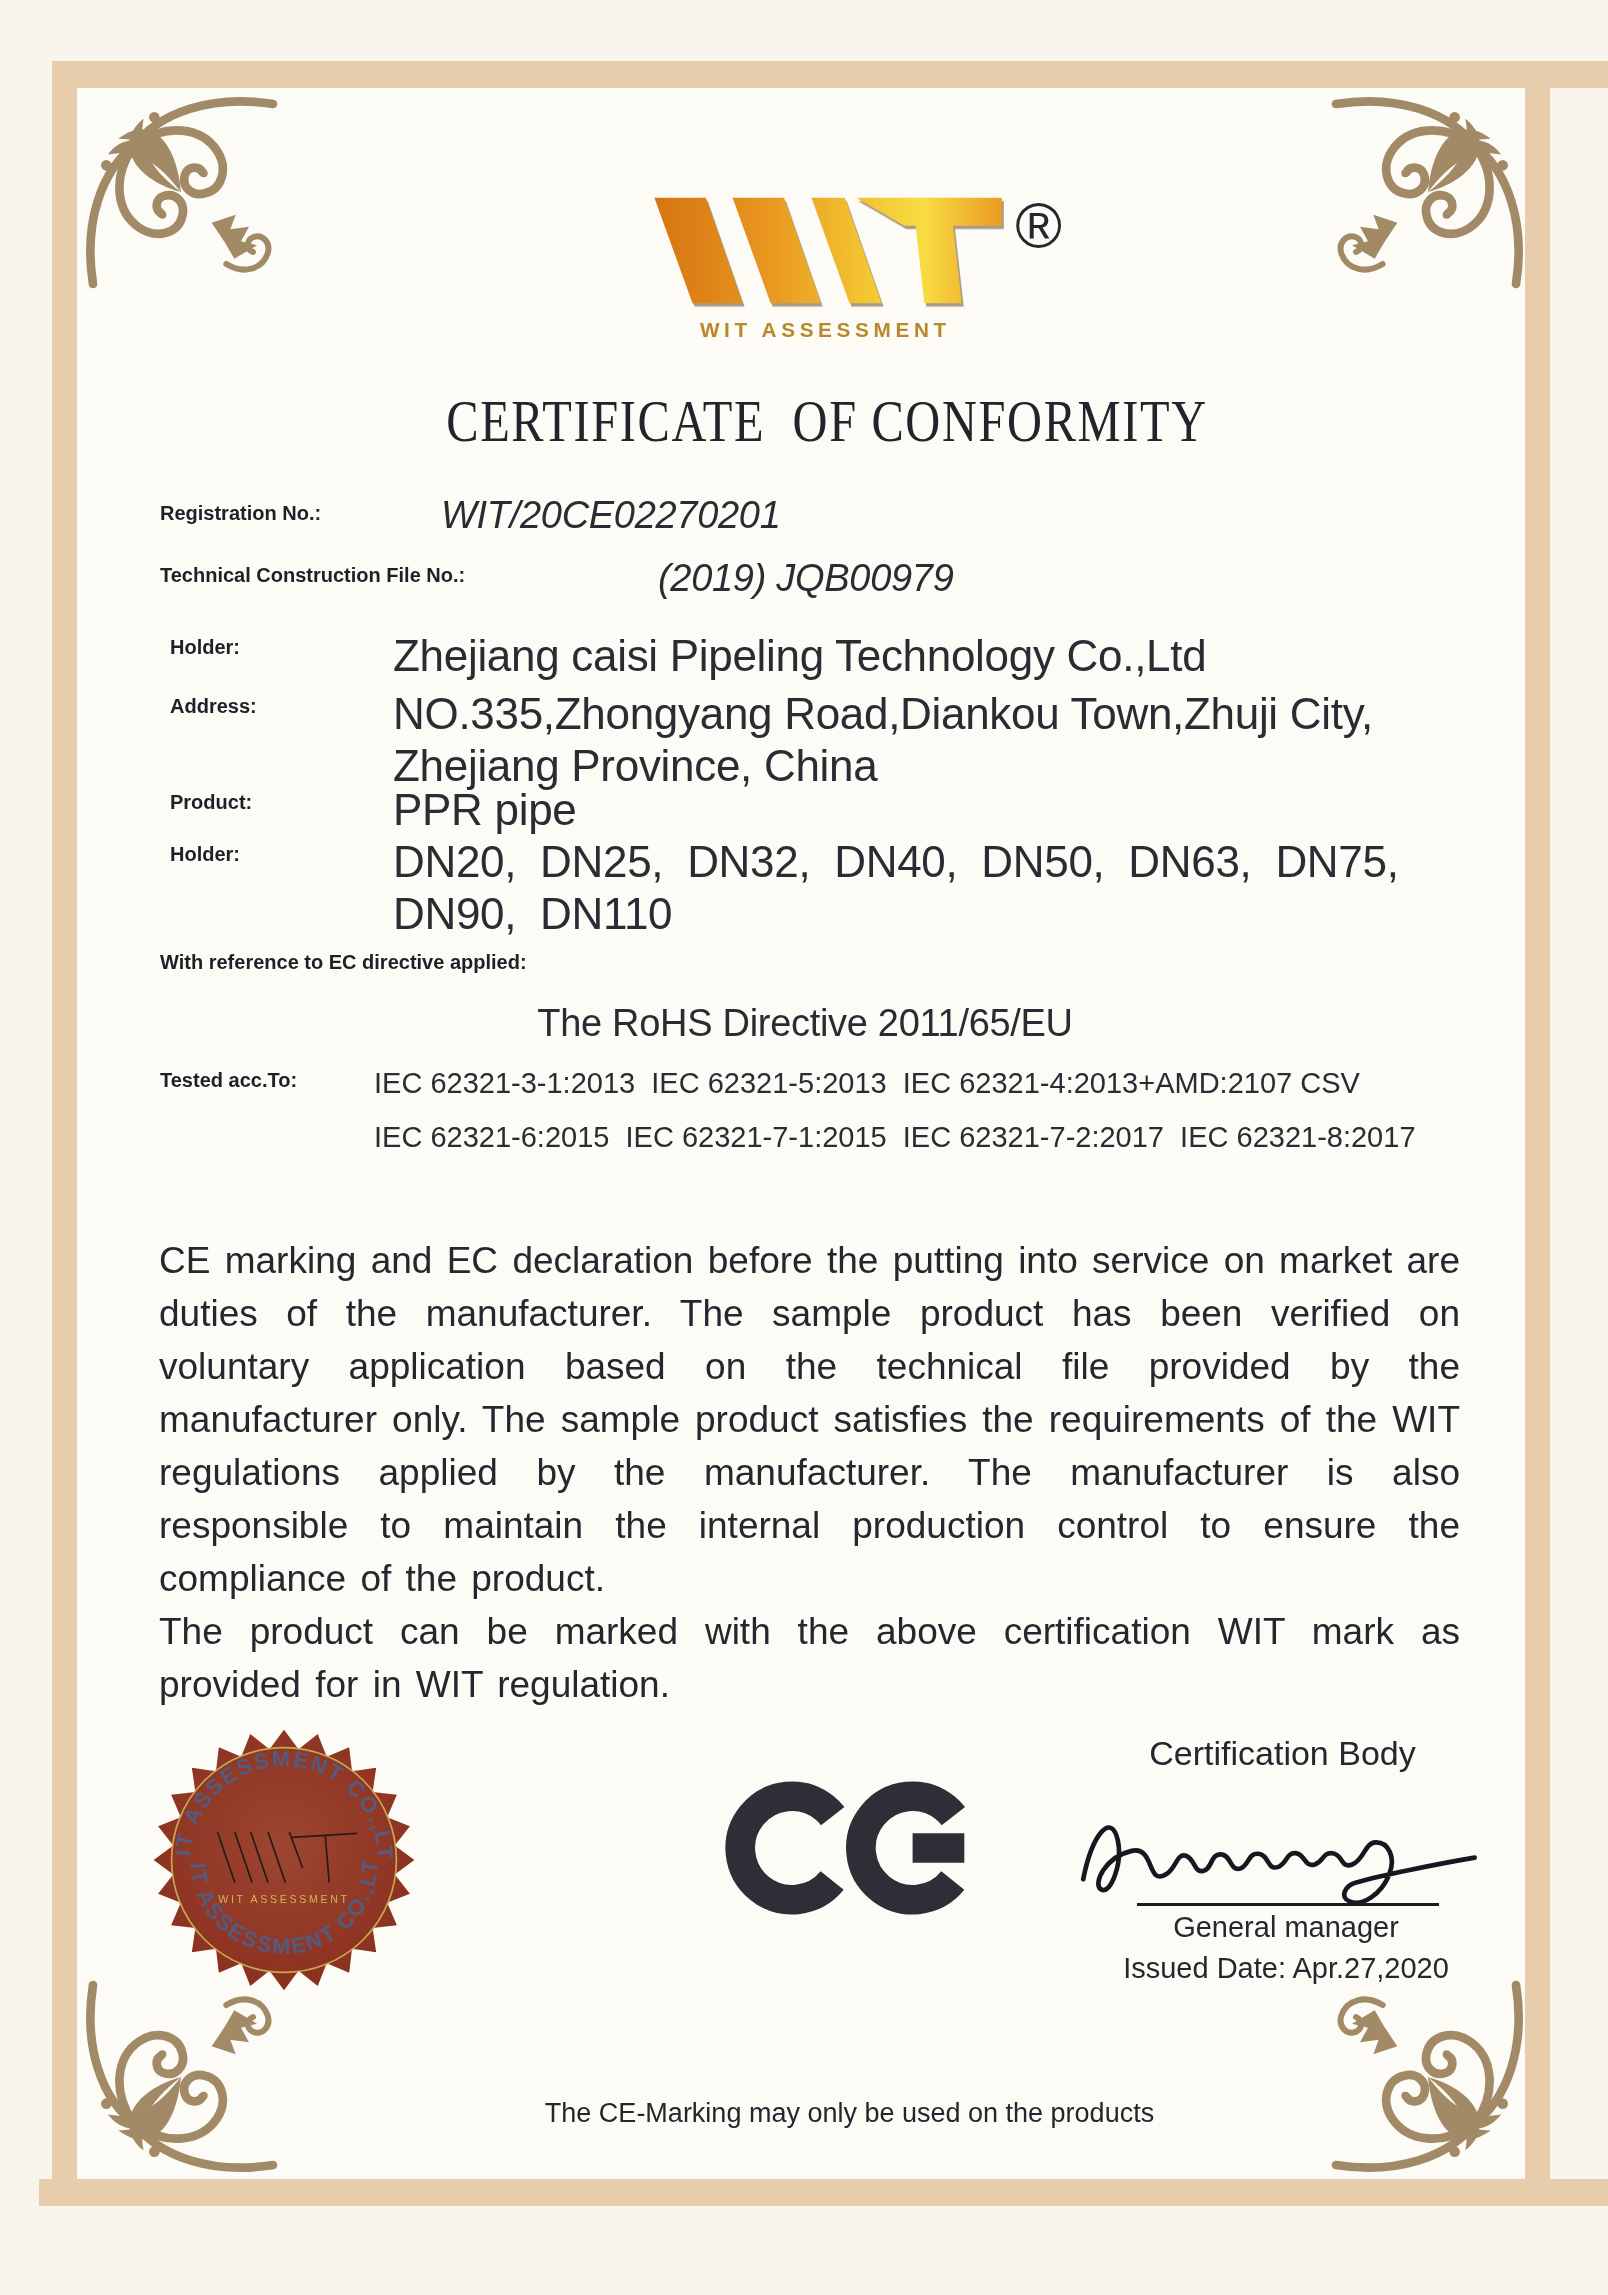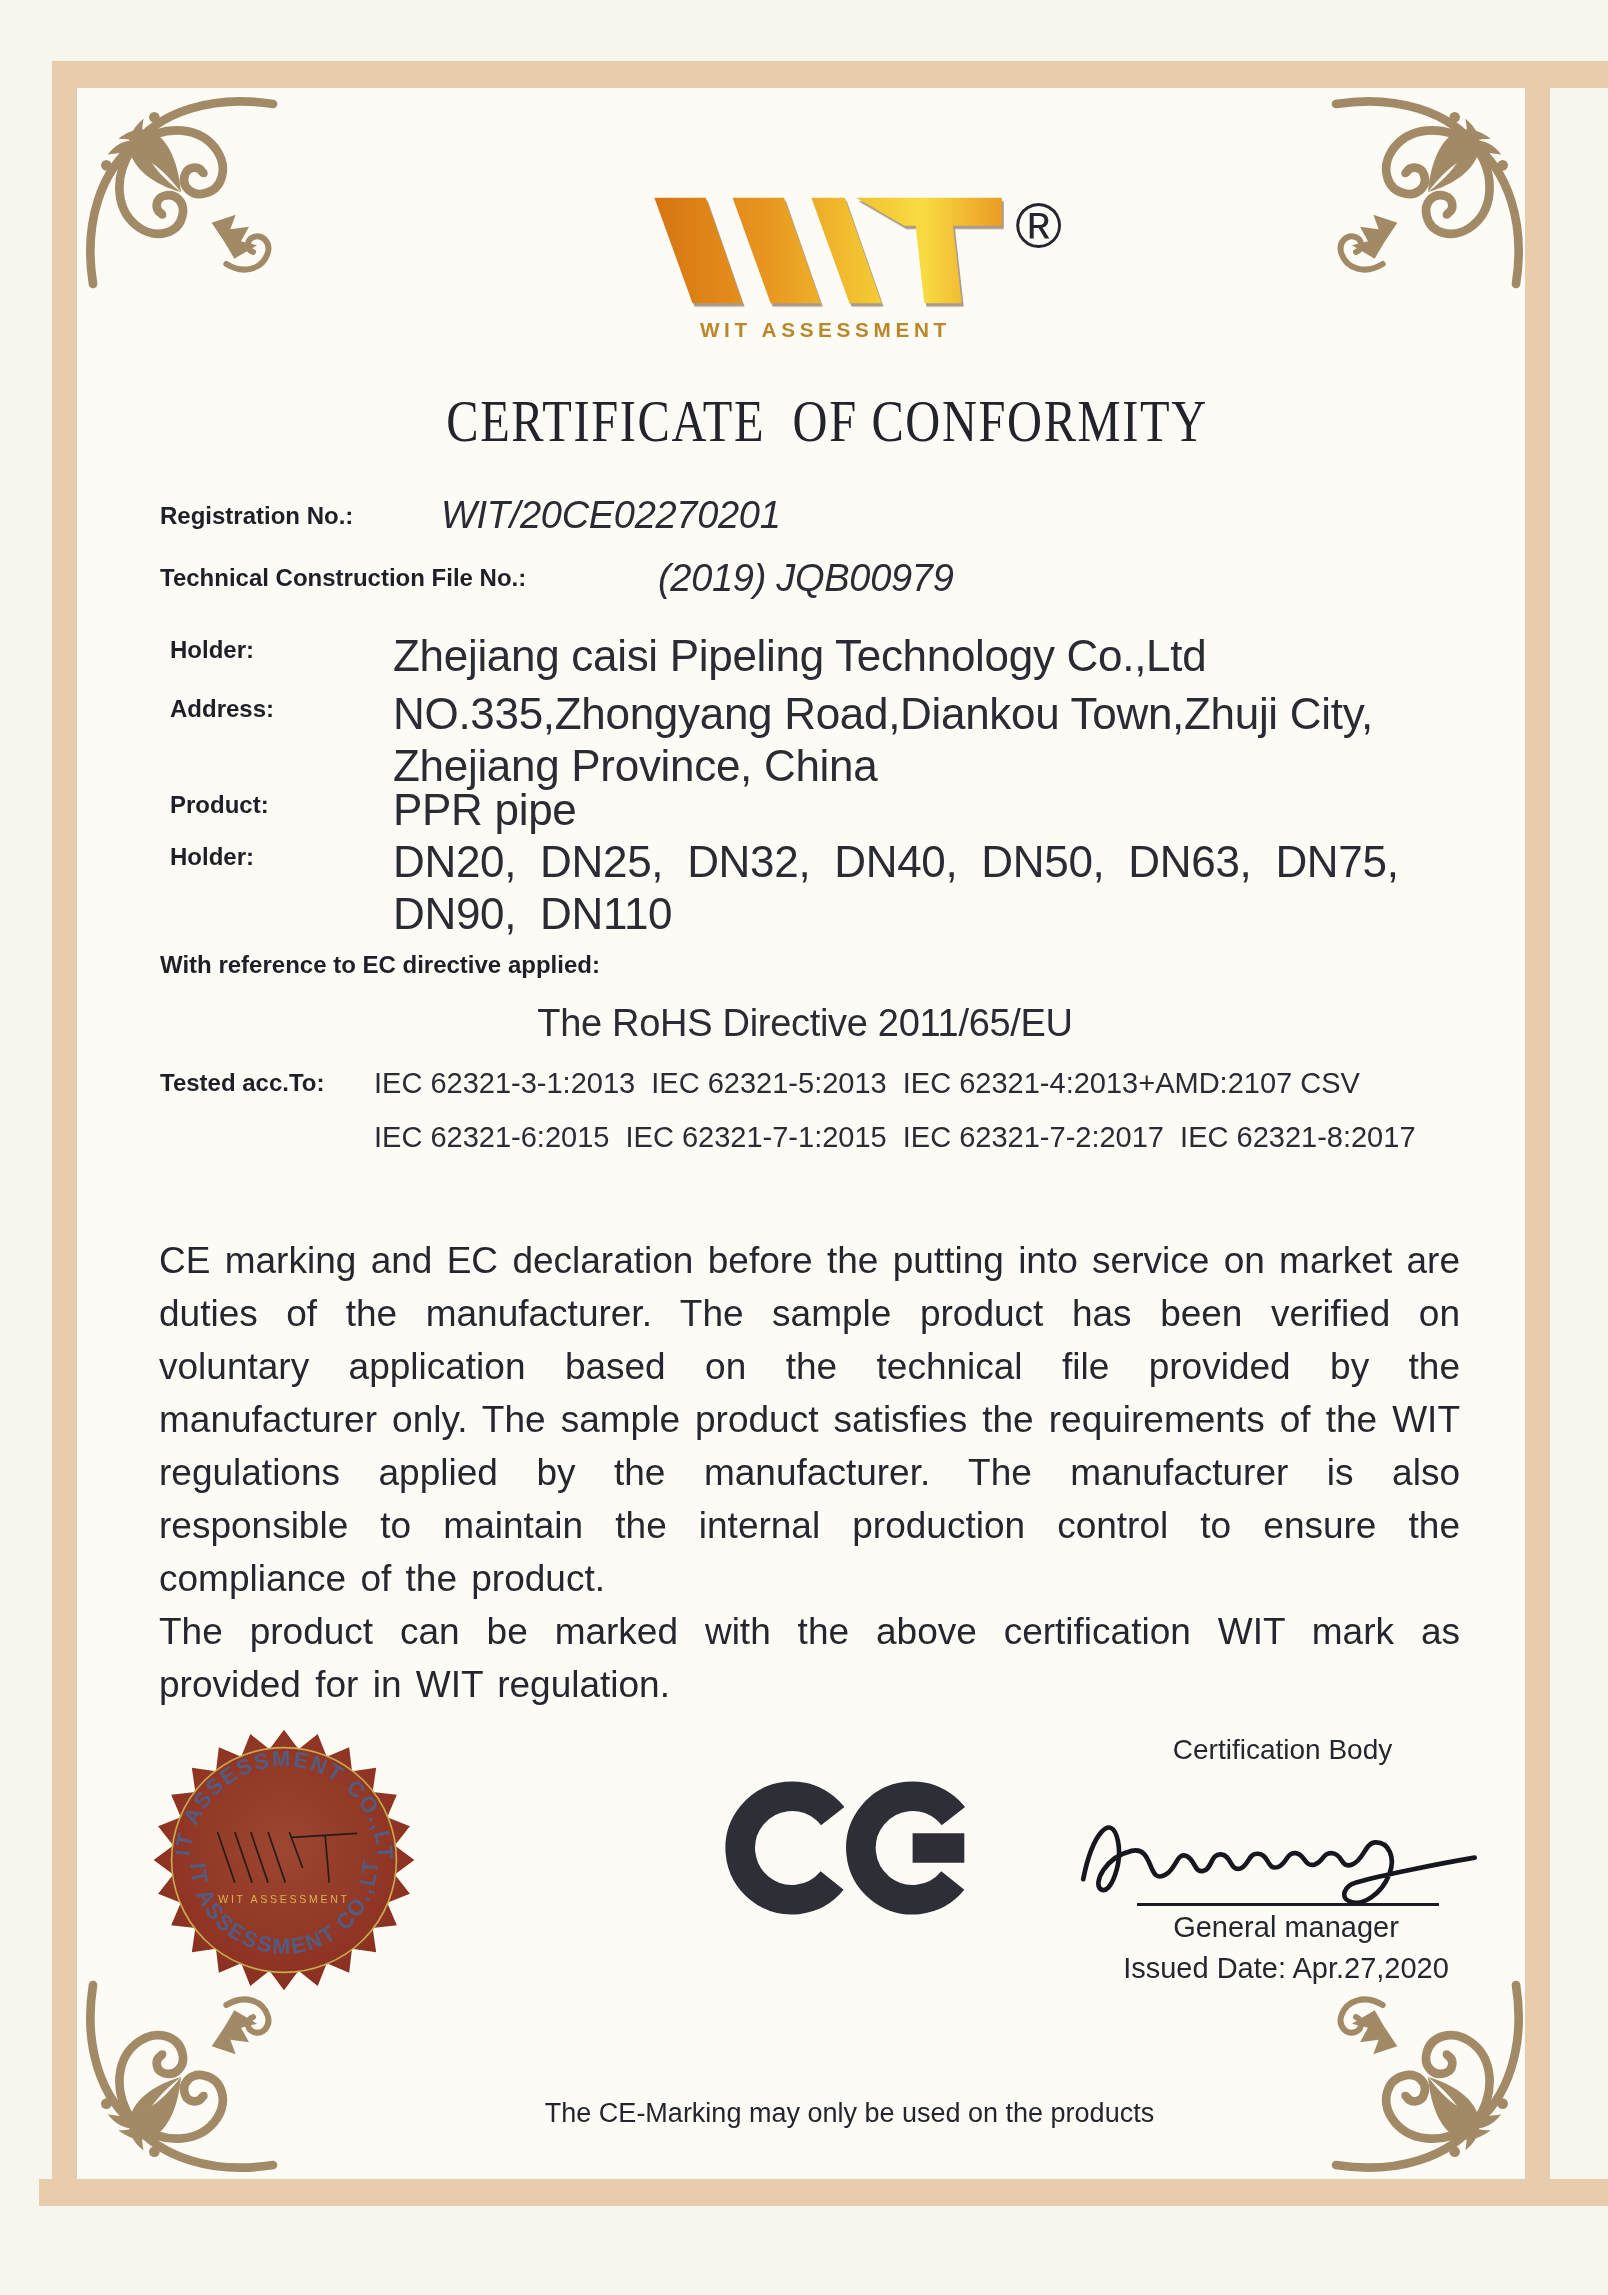--- a/index.html
+++ b/index.html
@@ -13,31 +13,31 @@
   .bar-right{left:1525px;top:61px;width:25px;height:2144px;}
   .corner{position:absolute;width:200px;height:200px;}
   .corner.tl{left:81px;top:92px;}
   .corner.tr{left:1328px;top:92px;transform:scaleX(-1);}
   .corner.bl{left:81px;top:1977px;transform:scaleY(-1);}
   .corner.br{left:1328px;top:1977px;transform:scale(-1,-1);}
   .logo{position:absolute;left:641px;top:191px;width:441px;height:157px;}
   .title{position:absolute;left:827px;top:387px;transform:translateX(-50%) scaleX(.82);
          transform-origin:center;font-family:"Liberation Serif",serif;font-size:59px;
          letter-spacing:2px;white-space:pre;color:#23232b;}
-  .lb{position:absolute;font-weight:bold;font-size:24px;color:#1f1f28;white-space:pre;}
+  .lb{position:absolute;font-weight:bold;font-size:20px;color:#1f1f28;white-space:pre;}
   .val{position:absolute;font-size:44px;color:#2b2b33;white-space:pre;letter-spacing:-0.3px;}
   .ital{font-style:italic;font-size:38px;}
   .rohs{position:absolute;left:805px;top:1002px;transform:translateX(-50%);font-size:38px;}
   .tested{position:absolute;font-size:29px;color:#2b2b33;white-space:pre;}
   .bodytext{position:absolute;left:159px;top:1234px;width:1301px;font-size:37px;
             line-height:53px;text-align:justify;color:#26262e;word-spacing:4px;}
   .bodytext p{margin:0;}
   .seal{position:absolute;left:151px;top:1727px;width:266px;height:266px;}
   .ce{position:absolute;left:723px;top:1779px;width:262px;height:138px;}
-  .cert-head{position:absolute;left:1129px;top:1734px;width:307px;text-align:center;font-size:28px;}
+  .cert-head{position:absolute;left:1129px;top:1734px;width:307px;text-align:center;font-size:34px;}
   .sig{position:absolute;left:1074px;top:1771px;width:414px;height:160px;transform:rotate(-2deg);}
   .sig-line{position:absolute;left:1137px;top:1903px;width:302px;height:2.7px;background:#1b1b24;}
   .gm{position:absolute;left:1129px;top:1911px;width:314px;text-align:center;font-size:29px;}
   .issued{position:absolute;left:1109px;top:1952px;width:354px;text-align:center;font-size:29px;}
   .foot{position:absolute;left:0;width:1609px;text-align:center;font-size:27px;color:#25252d;}
   .foot1{top:2098px;margin-left:45px;}
   .foot2{top:2136px;}
 </style>
 </head>
 <body>

